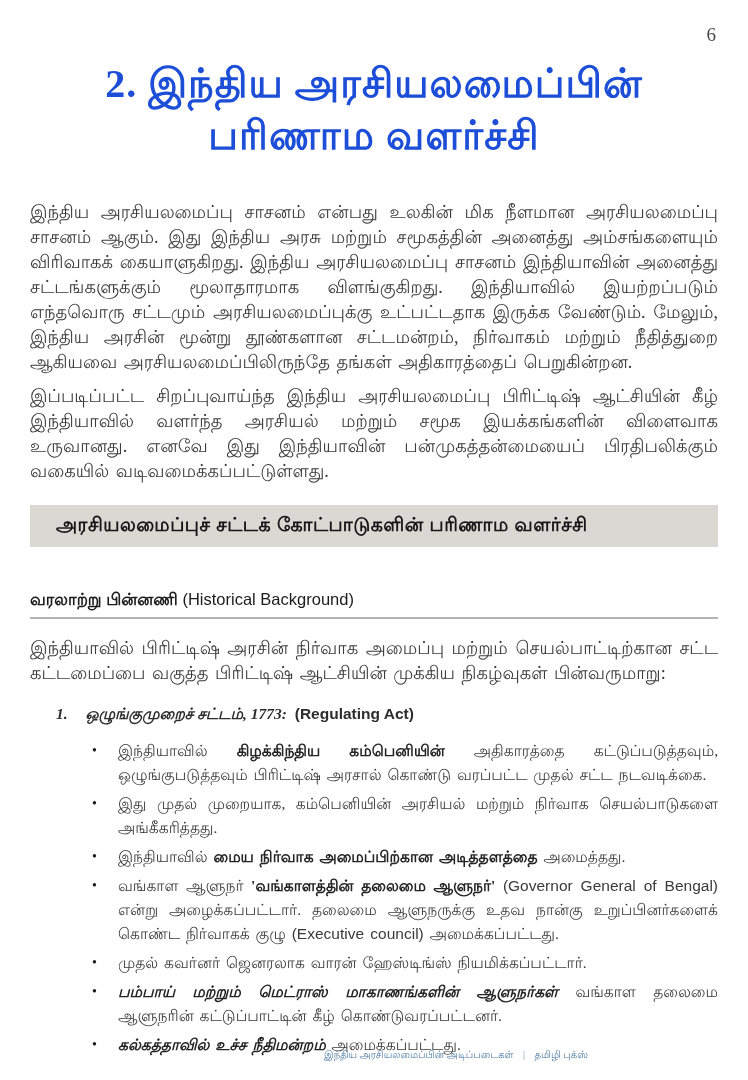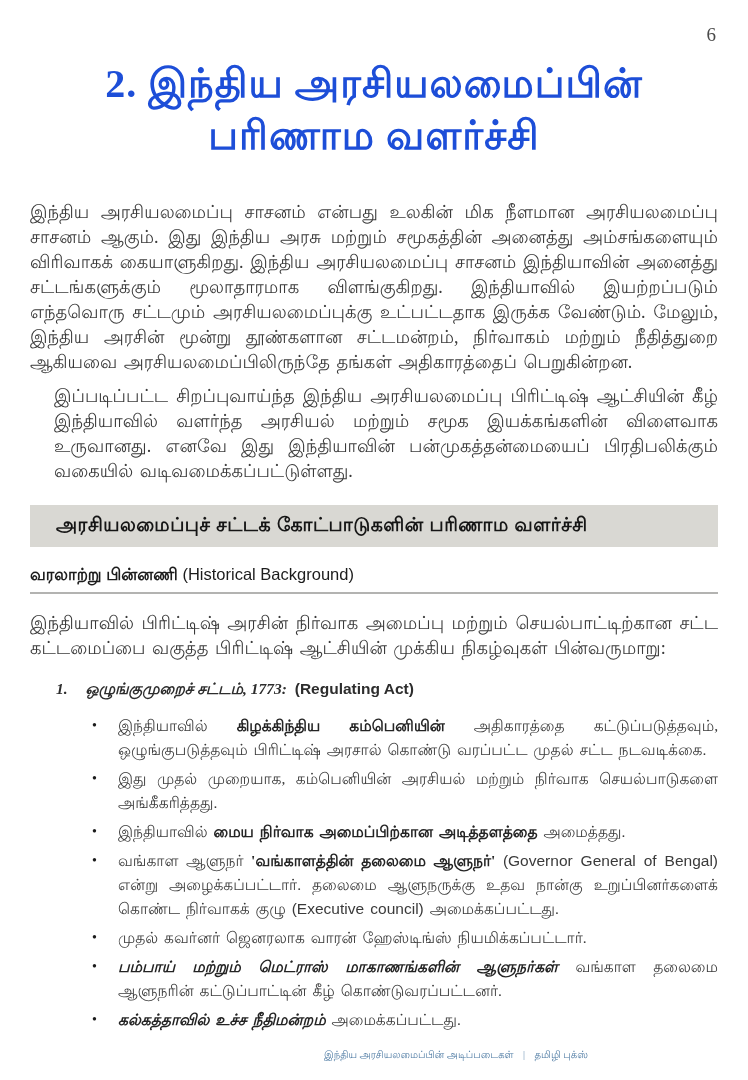--- a/index.html
+++ b/index.html
@@ -38,33 +38,33 @@
     color: #1d4ed8;
   }
   .para {
     margin: 0;
     font-size: 18px;
     line-height: 25px;
     text-align: justify;
     word-spacing: 2px;
   }
   .para-1 { margin-top: 38px; }
-  .para-2 { margin-top: 9px; margin-left: 24px; }
+  .para-2 { margin-top: 9px; }
   .section-bar {
     margin-top: 21px;
     background: #d9d8d3;
     padding: 9px 26px;
     font-family: "Liberation Sans", "DejaVu Sans", sans-serif;
     font-weight: bold;
     font-size: 19px;
     letter-spacing: 0.5px;
     color: #151515;
   }
   .subheading {
-    margin-top: 18px;
+    margin-top: 43px;
     padding-bottom: 6px;
     border-bottom: 2px solid #b3b3b1;
     font-size: 16.5px;
     color: #1c1c1c;
     font-family: "Liberation Sans", "DejaVu Sans", sans-serif;
   }
   .subheading .tamil { font-weight: bold; }
   .subheading .english { font-weight: normal; }
   .lead-para { margin-top: 17px; }
   .act-heading {

